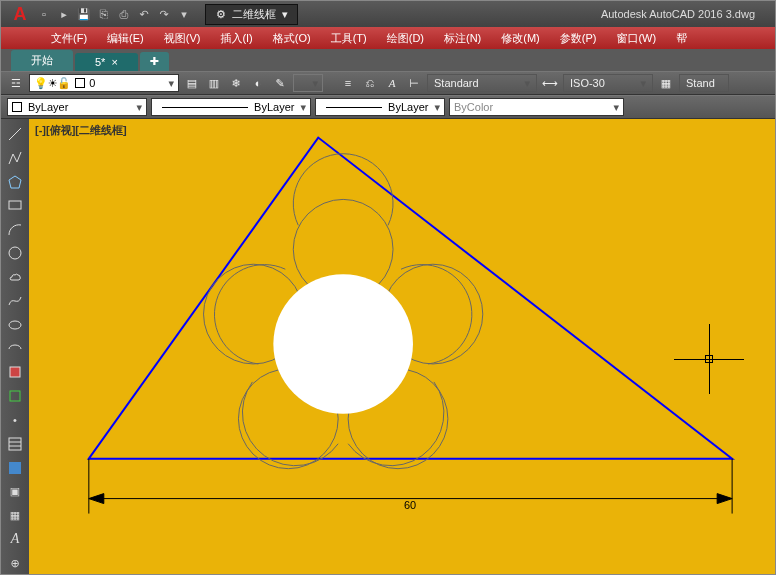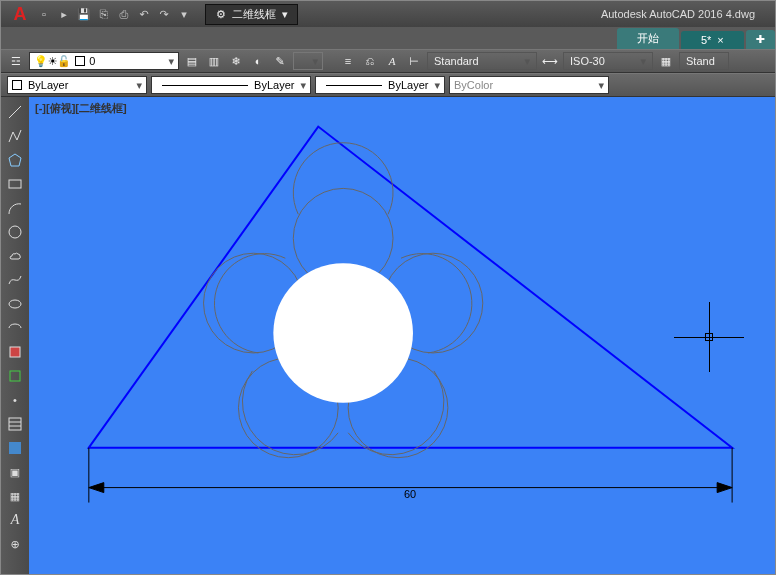--- a/index.html
+++ b/index.html
@@ -13,40 +13,40 @@
 .qat-ico{width:18px;height:18px;display:flex;align-items:center;justify-content:center;color:#ccc;cursor:pointer;}
 .ws-btn{background:#333;border:1px solid #111;padding:2px 10px;margin-left:10px;color:#eee;display:flex;align-items:center;gap:6px;cursor:pointer;}
 .titlebar .spacer{flex:1;}
 .app-title{color:#ddd;padding-right:20px;}
 
 
 .menubar{height:22px;background:linear-gradient(#c94848,#a22);display:flex;align-items:center;padding:0 40px;gap:0;}
 .menu-item{color:#fff;padding:3px 10px;cursor:pointer;}
 
 
-.doctabs{height:22px;background:#5a5a5a;display:flex;align-items:flex-end;padding-left:10px;gap:2px;justify-content:flex-end;}
+.doctabs{height:22px;background:#5a5a5a;display:flex;align-items:flex-end;padding-left:10px;gap:2px;}
 .doctab{background:#1f6b6b;color:#fff;padding:3px 20px;border-radius:3px 3px 0 0;cursor:pointer;display:flex;align-items:center;gap:6px;}
 .doctab.inactive{background:#3a7a7a;}
 
 
 .proprow{height:24px;background:linear-gradient(#6a6a6a,#555);display:flex;align-items:center;padding:0 6px;gap:4px;border-top:1px solid #777;border-bottom:1px solid #333;}
 .small-ico{width:18px;height:18px;display:flex;align-items:center;justify-content:center;color:#eee;cursor:pointer;}
 .inline-sel{background:#fff;border:1px solid #333;height:18px;display:flex;align-items:center;padding:0 4px;cursor:pointer;}
 .inline-sel .dd{margin-left:auto;padding-left:6px;color:#555;}
 .txt-style{background:transparent;color:#eee;padding:8px 6px;}
 .proprow .sep{width:8px;}
 
 
 .main{flex:1;display:flex;min-height:0;}
 .ribbon{width:28px;background:linear-gradient(90deg,#5a5a5a,#4a4a4a);display:flex;flex-direction:column;align-items:center;padding-top:4px;gap:2px;}
 .rib-ico{width:22px;height:22px;display:flex;align-items:center;justify-content:center;color:#ddd;cursor:pointer;border:1px solid transparent;}
 .rib-ico svg{width:16px;height:16px;}
 
 
-.canvas{flex:1;background:#3b82f6;position:relative;overflow:hidden;padding-left:39px;}
+.canvas{flex:1;background:#eab308;position:relative;overflow:hidden;padding-left:39px;}
 .view-label{position:absolute;top:4px;left:6px;color:#333;font-weight:bold;}
 .crosshair{position:absolute;pointer-events:none;}
 .crosshair .h{position:absolute;height:1px;background:#000;}
 .crosshair .v{position:absolute;width:1px;background:#000;}
 .crosshair .box{position:absolute;width:8px;height:8px;border:1px solid #000;transform:translate(-50%,-50%);}
 
 </style>
 </head>
 <body>
 
@@ -63,23 +63,37 @@
       <div class="qat-ico">↶</div>
       <div class="qat-ico">↷</div>
       <div class="qat-ico">▾</div>
       <div class="ws-btn">
         <span>⚙</span>
         <span>二维线框</span>
         <span>▾</span>
       </div>
     </div>
     <div class="spacer"></div>
-    <div class="app-title">Autodesk AutoCAD 2016   4.dwg</div>
-  </div>
-
+    <div class="app-title">Autodesk AutoCAD 2016   3.dwg</div>
+  </div>
+
+  <div class="menubar">
+    <div class="menu-item">文件(F)</div>
+    <div class="menu-item">编辑(E)</div>
+    <div class="menu-item">视图(V)</div>
+    <div class="menu-item">插入(I)</div>
+    <div class="menu-item">格式(O)</div>
+    <div class="menu-item">工具(T)</div>
+    <div class="menu-item">绘图(D)</div>
+    <div class="menu-item">标注(N)</div>
+    <div class="menu-item">修改(M)</div>
+    <div class="menu-item">参数(P)</div>
+    <div class="menu-item">窗口(W)</div>
+    <div class="menu-item">帮</div>
+  </div>
 
   <div class="doctabs">
     <div class="doctab inactive">开始</div>
     <div class="doctab">
       <span>5*</span>
       <span>×</span>
     </div>
     <div class="doctab inactive" style="padding:3px 10px">✚</div>
   </div>
 
@@ -130,21 +144,21 @@
     <div class="inline-sel" style="width:160px">
       <span style="flex:1;border-top:1px solid #000;margin:0 6px"></span>
       <span>ByLayer</span>
       <span class="dd">▾</span>
     </div>
     <div class="inline-sel" style="width:130px">
       <span style="flex:1;border-top:1px solid #000;margin:0 6px"></span>
       <span>ByLayer</span>
       <span class="dd">▾</span>
     </div>
-    <div class="inline-sel" style="width:160px;color:#888">
+    <div class="inline-sel" style="width:175px;color:#888">
       <span>ByColor</span>
       <span class="dd">▾</span>
     </div>
   </div>
 
   <div class="main">
     <div class="ribbon">
       <div class="rib-ico">
           <svg viewBox="0 0 16 16">
             <line x1="2" y1="14" x2="14" y2="2" stroke="#ddd"></line>

